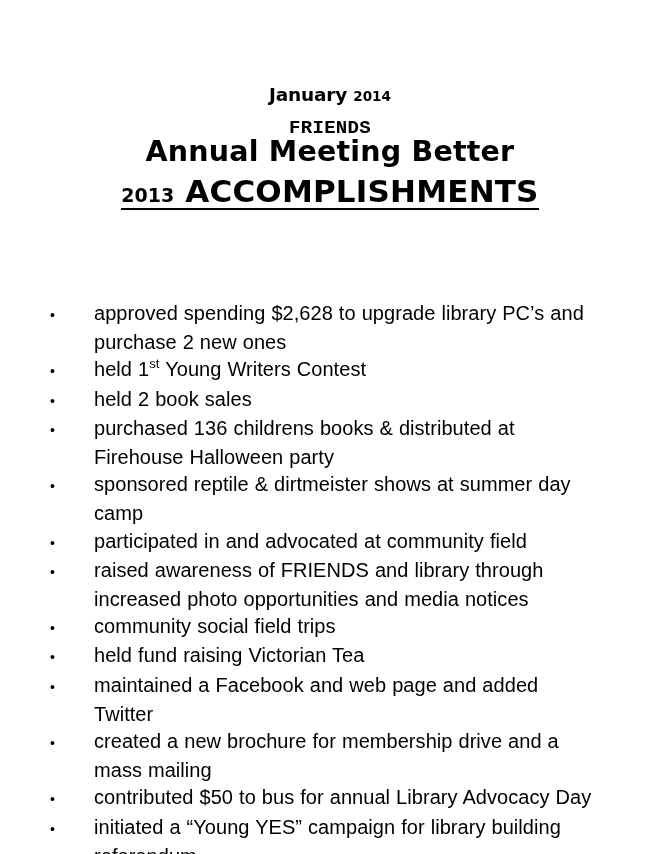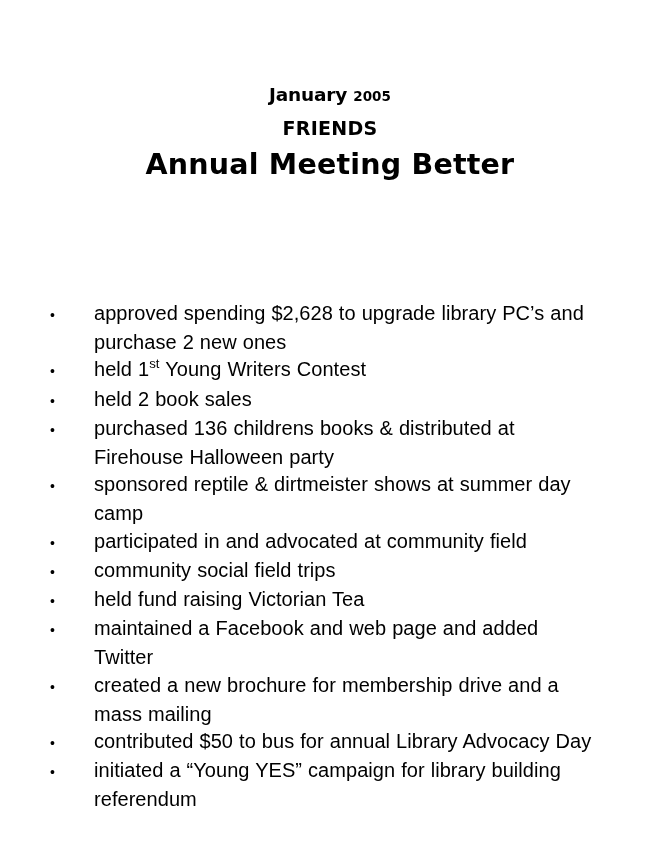--- a/index.html
+++ b/index.html
@@ -40,21 +40,21 @@
     font-size: 18.5px;
     margin-bottom: 14px;
   }
   .h-month .year {
     font-size: 13.5px;
     letter-spacing: 0px;
   }
   .h-friends {
     font-size: 19px;
     letter-spacing: 0.3px;
-    margin-bottom: 13px;
+    font-family: Liberation Mono, monospace;
   }
   .h-report {
     font-size: 28.5px;
     letter-spacing: 0.2px;
     margin-bottom: 10px;
   }
   .h-accomp {
     font-size: 31px;
     letter-spacing: 0.2px;
     display: inline-block;
@@ -100,37 +100,41 @@
   }
 </style>
 </head>
 <body>
 
 <div class="page">
 
   <div class="heading-block">
 
     <div class="h-line h-month">
-      <span>January</span><span>&nbsp;</span><span class="year">2005</span>
+      <span>January</span><span>&nbsp;</span><span class="year">2014</span>
     </div>
 
     <div class="h-line h-friends">FRIENDS</div>
 
     <div class="h-line h-report">Annual Meeting Better</div>
 
+    <div class="h-line">
+      <span class="h-accomp"><span class="year">2013</span><span>&nbsp;</span><span>ACCOMPLISHMENTS</span></span>
+    </div>
 
   </div>
 
   <div class="body-list" id="accomplishments-list">
       <div class="bullet-row"><span class="dot"></span><span>approved spending $2,628 to upgrade library PC’s and purchase 2 new ones</span></div>
       <div class="bullet-row"><span class="dot"></span><span>held 1<sup>st</sup> Young Writers Contest</span></div>
       <div class="bullet-row"><span class="dot"></span><span>held 2 book sales</span></div>
       <div class="bullet-row"><span class="dot"></span><span>purchased 136 childrens books &amp; distributed at Firehouse Halloween party</span></div>
       <div class="bullet-row"><span class="dot"></span><span>sponsored reptile &amp; dirtmeister shows at summer day camp</span></div>
       <div class="bullet-row"><span class="dot"></span><span>participated in and advocated at community field</span></div>
+      <div class="bullet-row"><span class="dot"></span><span>raised awareness of FRIENDS and library through increased photo opportunities and media notices</span></div>
       <div class="bullet-row"><span class="dot"></span><span>community social field trips</span></div>
       <div class="bullet-row"><span class="dot"></span><span>held fund raising Victorian Tea</span></div>
       <div class="bullet-row"><span class="dot"></span><span>maintained a Facebook and web page and added Twitter</span></div>
       <div class="bullet-row"><span class="dot"></span><span>created a new brochure for membership drive and a mass mailing</span></div>
       <div class="bullet-row"><span class="dot"></span><span>contributed $50 to bus for annual Library Advocacy Day</span></div>
       <div class="bullet-row"><span class="dot"></span><span>initiated a “Young YES” campaign for library building referendum</span></div>
     </div>
 
 </div>
 

